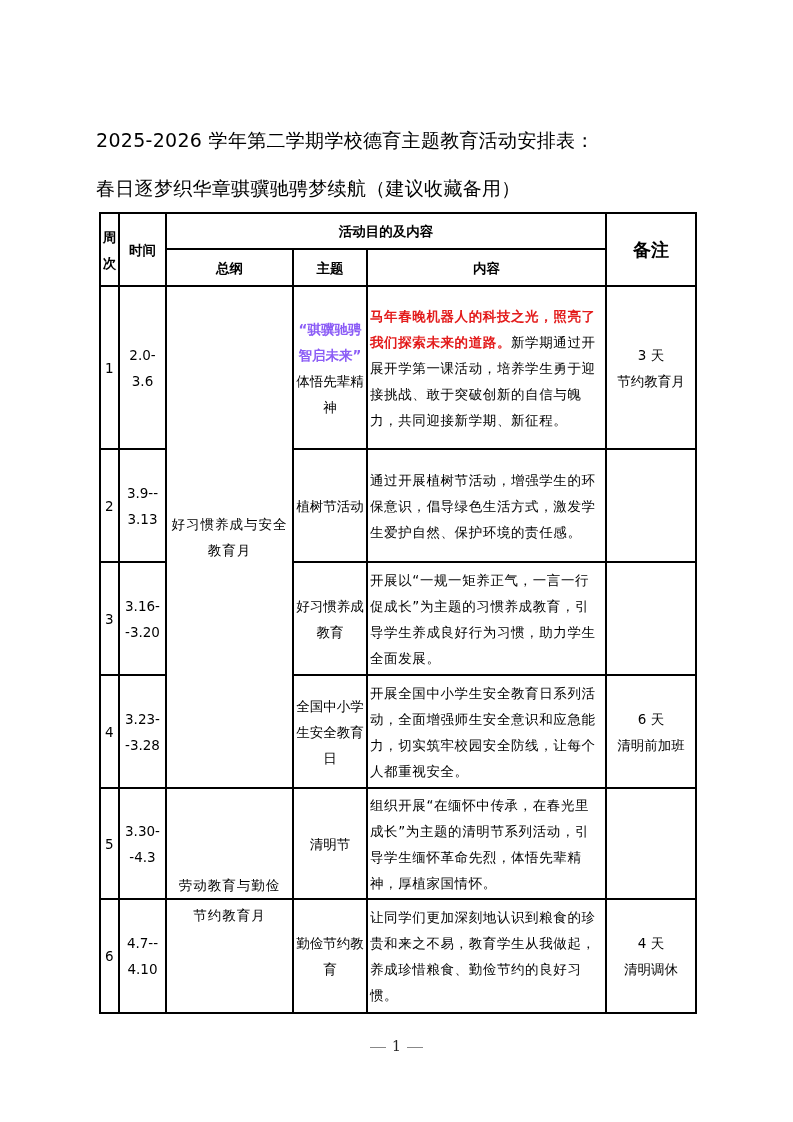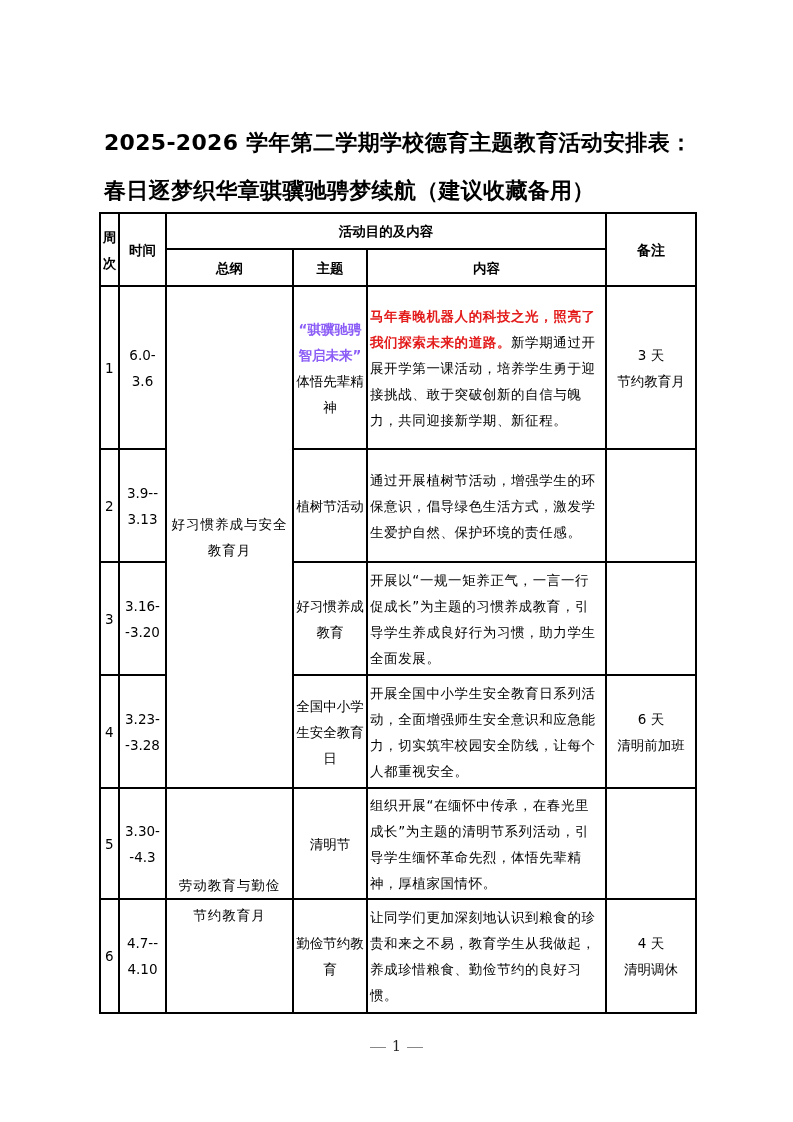--- a/index.html
+++ b/index.html
@@ -1,18 +1,18 @@
 <!DOCTYPE html>
 <html><head>
 <meta charset="utf-8">
 <style>
   html, body { margin: 0; padding: 0; background: #ffffff; }
   body { width: 793px; height: 1122px; position: relative; overflow: hidden;
          font-family: "DejaVu Sans", "Liberation Sans", sans-serif; color: #000; }
-  .title { position: absolute; left: 104px; font-weight: bold; font-size: 22px; letter-spacing: 0.3px; white-space: nowrap; }
+  .title { position: absolute; left: 96px; font-weight: normal; font-size: 19px; letter-spacing: 0.3px; white-space: nowrap; }
   .title1 { top: 128px; }
   .title2 { top: 176px; }
   table.sched { position: absolute; left: 99px; top: 212px; border-collapse: collapse; table-layout: fixed; width: 596px; }
   table.sched td { border: 2px solid #000; padding: 0; vertical-align: middle; text-align: center; font-size: 13.5px; line-height: 26px; }
   .hdr { font-weight: bold; font-size: 13px; }
   .hdr-week { font-size: 14px; line-height: 22px; text-align: left; padding-left: 2px; }
   .week-no { font-size: 7px; text-align: left !important; padding-left: 4px !important; }
   .dates { font-size: 13.5px; line-height: 30px; }
   .outline { font-size: 14px; line-height: 28px; letter-spacing: 1px; }
   .outline-top { vertical-align: top !important; padding-top: 2px !important; }
@@ -38,32 +38,32 @@
     <col style="width:127px">
     <col style="width:74px">
     <col style="width:239px">
     <col style="width:90px">
   </colgroup>
   <tbody>
       <tr style="height:36px">
     <td rowspan="2" class="hdr hdr-week">周次</td>
     <td rowspan="2" class="hdr">时间</td>
     <td colspan="3" class="hdr">活动目的及内容</td>
-    <td rowspan="2" class="hdr" style="font-size:14px">备注</td>
+    <td rowspan="2" class="hdr" style="font-size:18px">备注</td>
   </tr>
   <tr style="height:37px">
     <td class="hdr">总纲</td>
     <td class="hdr">主题</td>
     <td class="hdr">内容</td>
   </tr>
 
   <tr style="height:163px">
     <td class="week-no">1</td>
     <td class="dates">
-      <div>6.0-</div>
+      <div>2.0-</div>
       <div>3.6</div>
     </td>
     <td rowspan="4" class="outline">
       <div style="padding:0 2px">好习惯养成与安全教育月</div>
     </td>
     <td class="theme">
       <div class="theme-red">“骐骥驰骋智启未来”</div>
       <div>体悟先辈精神</div>
     </td>
     <td class="content"><span class="content-red">马年春晚机器人的科技之光，照亮了我们探索未来的道路。</span><span>新学期通过开展开学第一课活动，培养学生勇于迎接挑战、敢于突破创新的自信与魄力，共同迎接新学期、新征程。</span></td>

